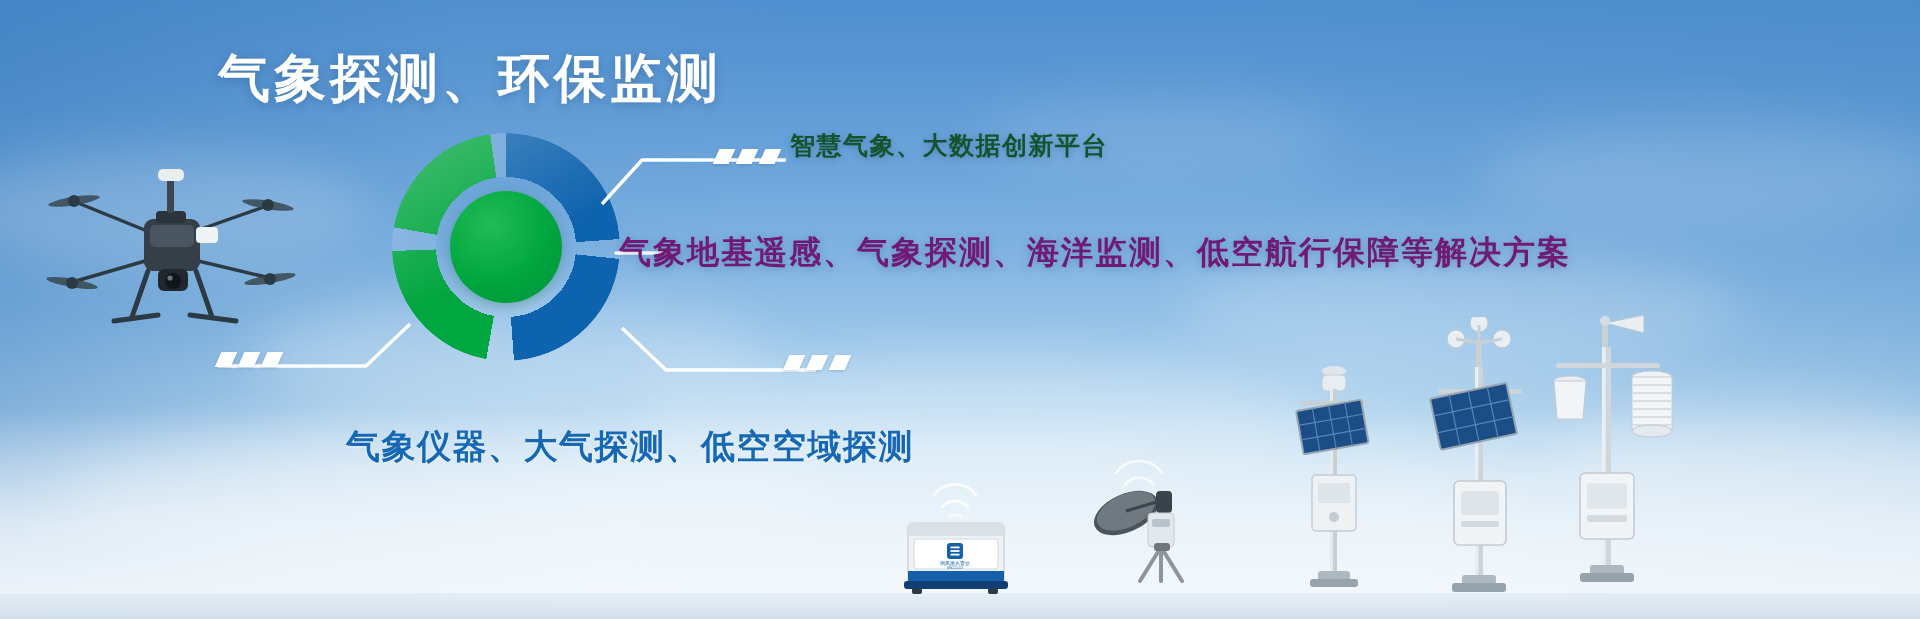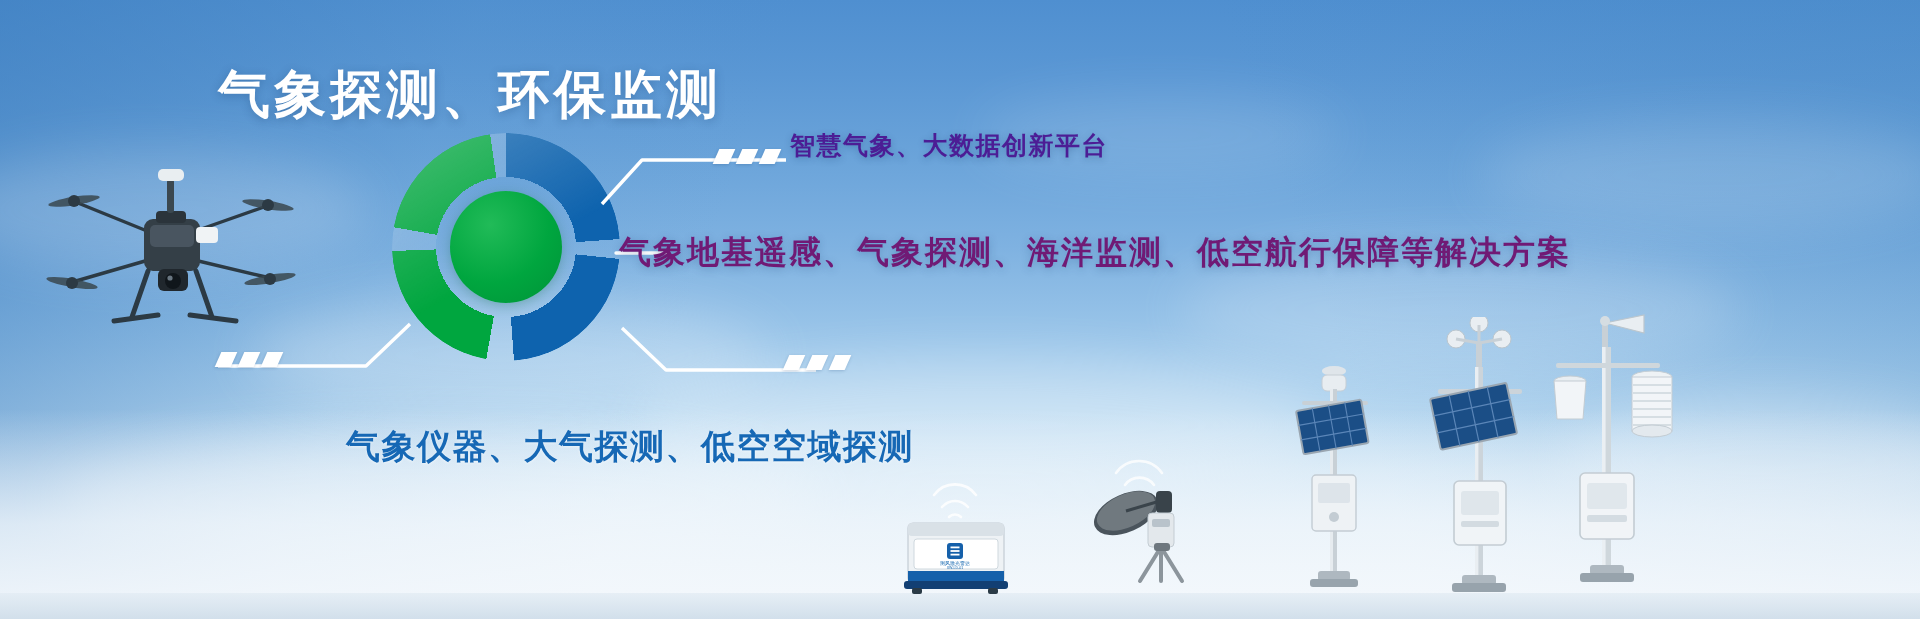--- a/index.html
+++ b/index.html
@@ -55,21 +55,20 @@
     background:linear-gradient(180deg, rgba(225,235,243,.7), rgba(208,222,234,.95));
   }
 
   
   .title {
     position:absolute; left:218px; top:46px;
     font-size:52px; font-weight:bold; color:#ffffff;
     letter-spacing:4px; line-height:1.25;
     text-shadow:0 2px 10px rgba(20,60,110,.30);
     white-space:nowrap;
-    margin-top:16px;
   }
 
   
   .donut-wrap { position:absolute; left:392px; top:133px; width:228px; height:228px; }
   .ring {
     position:absolute; inset:0; border-radius:50%;
     background:
       conic-gradient(from 0deg,
         #0e63ae 0deg 86deg,
         rgba(255,255,255,0) 86deg 96deg,
@@ -102,21 +101,21 @@
   .chev { position:absolute; display:flex; gap:7px; }
   .chev i {
     display:block; width:16px; height:15px; background:#ffffff;
     transform:skewX(-24deg);
     box-shadow:0 1px 3px rgba(20,60,110,.22);
   }
 
   
   .callout-1 {
     position:absolute; left:790px; top:129px;
-    font-size:25px; font-weight:bold; color:#4c1d95; letter-spacing:1.5px;
+    font-size:25px; font-weight:bold; color:#14532d; letter-spacing:1.5px;
     text-shadow:0 2px 7px rgba(20,60,110,.30); white-space:nowrap;font-family:Liberation Mono, monospace;
   }
   .callout-2 {
     position:absolute; left:619px; top:231px;
     font-size:32px; font-weight:bold; color:#701a75; letter-spacing:2px;
     text-shadow:0 2px 9px rgba(20,60,110,.28); white-space:nowrap;
   }
   .callout-3 {
     position:absolute; left:346px; top:424px;
     font-size:34px; font-weight:bold; color:#1668b5; letter-spacing:1.5px;

